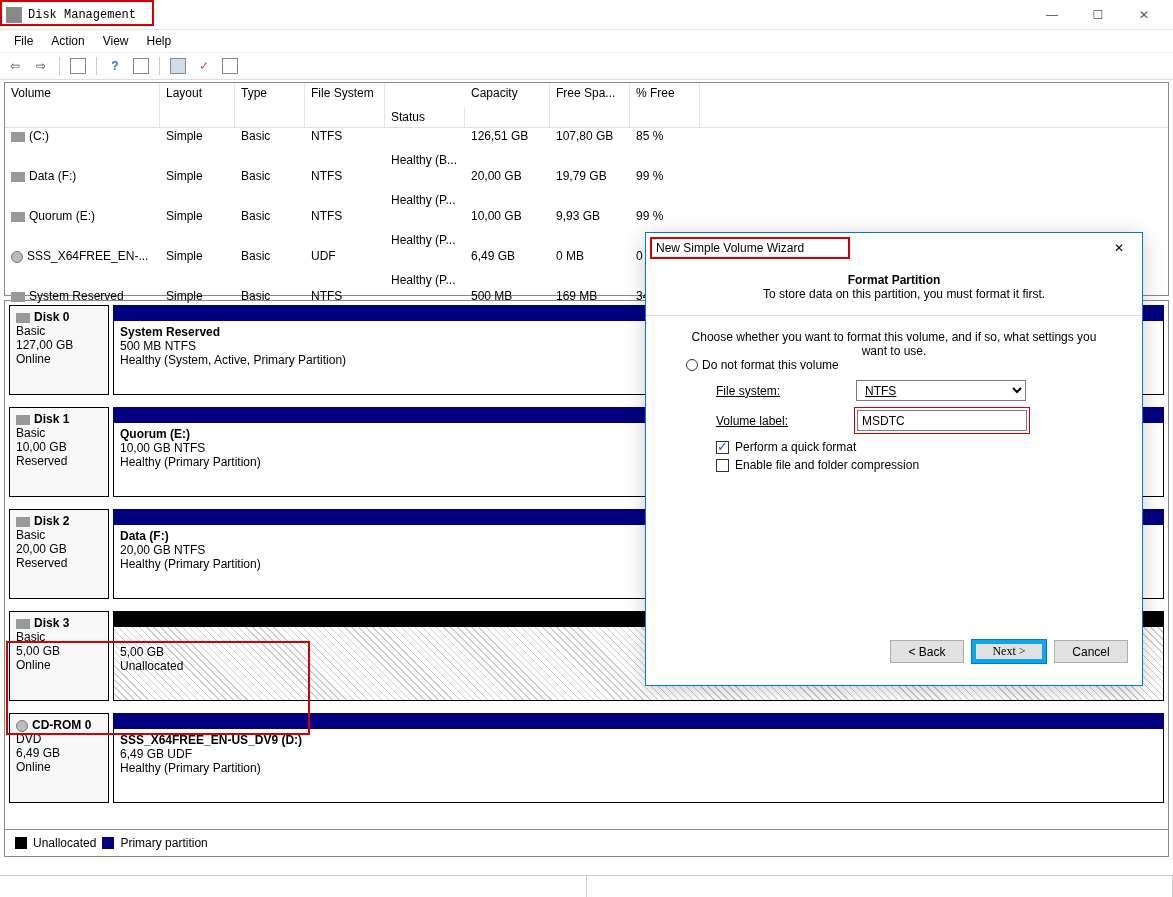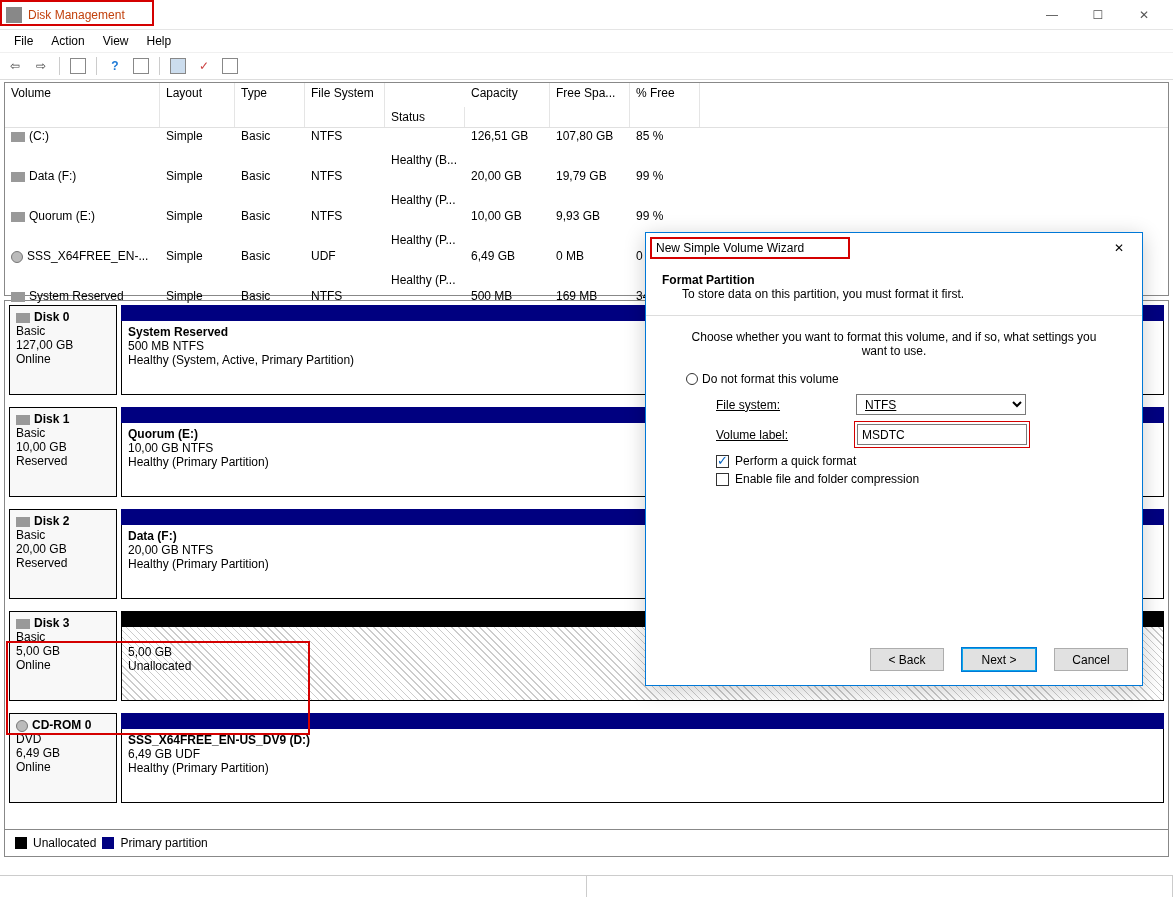--- a/index.html
+++ b/index.html
@@ -1,21 +1,21 @@
 <!DOCTYPE html>
 <html><head>
 <meta charset="utf-8">
 <style>
 * { box-sizing: border-box; font-family: "Segoe UI", Tahoma, sans-serif; font-size: 12px; }
 body { margin: 0; background: #fff; width: 1173px; height: 897px; position: relative; overflow: hidden; }
 
 
 .titlebar { height: 30px; display: flex; align-items: center; padding: 0 6px; border-bottom: 1px solid #e5e5e5; }
 .titlebar .app-icon { width: 16px; height: 16px; background: #888; margin-right: 6px; }
-.titlebar .title { color: #c2410c; flex: 1; }
+.titlebar .title { color: #000000; flex: 1; font-family: Liberation Mono, monospace; }
 .win-btns { display: flex; }
 .win-btn { width: 46px; height: 30px; display: flex; align-items: center; justify-content: center; color: #555; }
 .red-title-box { position: absolute; top: 0; left: 0; width: 154px; height: 26px; border: 2px solid #d40000; pointer-events: none; }
 
 
 .menubar { height: 22px; display: flex; align-items: center; padding-left: 6px; gap: 2px; }
 .menubar span { padding: 2px 8px; }
 
 
 .toolbar { height: 28px; display: flex; align-items: center; padding-left: 4px; gap: 4px; border-top: 1px solid #f0f0f0; border-bottom: 1px solid #ddd; }
@@ -29,21 +29,21 @@
 .vl-head div { padding: 3px 6px; border-right: 1px solid #e5e5e5; color: #000; white-space: nowrap; overflow: hidden; }
 .vl-row { display: flex; }
 .vl-row div { padding: 1px 6px; white-space: nowrap; overflow: hidden; }
 .c-vol { width: 155px; } .c-lay { width: 75px; } .c-typ { width: 70px; } .c-fs { width: 80px; } .c-st { width: 80px; margin-top: 24px; } .c-cap { width: 85px; } .c-fr { width: 80px; } .c-pf { width: 70px; }
 .vol-ico { display: inline-block; width: 14px; height: 10px; background: #999; margin-right: 4px; vertical-align: middle; }
 .cd-ico { display: inline-block; width: 12px; height: 12px; border-radius: 50%; background: #bbb; border: 1px solid #777; margin-right: 4px; vertical-align: middle; }
 
 
 .disk-pane { border: 1px solid #888; margin: 4px 4px 0 4px; height: 530px; overflow: hidden; }
 .disk-row { display: flex; border-bottom: 4px solid #fff; }
-.disk-info { width: 108px; border: 1px solid #000; padding: 4px 6px; background: #f8f8f8; margin: 4px 0 4px 4px; height: 90px; }
+.disk-info { width: 100px; border: 1px solid #000; padding: 4px 6px; background: #f8f8f8; margin: 4px 0 4px 4px; height: 90px; }
 .disk-info b { font-weight: bold; }
 .disk-graph { flex: 1; margin: 4px 4px 4px 4px; display: flex; flex-direction: column; }
 .dg-bar { height: 16px; background: #000080; display: flex; }
 .dg-bar.unalloc { background: #000; }
 .dg-body { flex: 1; display: flex; border: 1px solid #000; border-top: none; }
 .vol-box { border-right: 1px solid #000; padding: 4px 6px; background: #fff; }
 .vol-box:last-child { border-right: none; }
 .vol-box.hatch { background: repeating-linear-gradient(45deg, #fff, #fff 4px, #ccc 4px, #ccc 5px); }
 
 
@@ -55,40 +55,40 @@
 
 .statusbar { position: absolute; bottom: 0; left: 0; right: 0; height: 22px; border-top: 1px solid #ccc; display: flex; }
 .statusbar div { flex: 1; border-right: 1px solid #ccc; }
 
 
 .wizard { position: absolute; left: 645px; top: 232px; width: 498px; height: 454px; background: #fff; border: 1px solid #0078d7; box-shadow: 0 4px 20px rgba(0,0,0,.2); }
 .wz-title { height: 30px; display: flex; align-items: center; padding: 0 10px; }
 .wz-title span { flex: 1; }
 .wz-close { width: 26px; height: 26px; display: flex; align-items: center; justify-content: center; }
 .wz-title-box { position: absolute; left: 4px; top: 4px; width: 200px; height: 22px; border: 2px solid #d40000; }
-.wz-head { padding: 10px 16px; }
+.wz-head { padding: 10px 16px; text-align: center; }
 .wz-head b { font-weight: bold; }
 .wz-head .sub { padding-left: 20px; }
 .wz-hr { border-top: 1px solid #ddd; margin: 4px 0; }
 .wz-body { padding: 10px 40px; }
-.wz-body .prompt { text-align: center; margin-bottom: 14px; }
+.wz-body .prompt { text-align: center; }
 .wz-radio { display: flex; align-items: center; gap: 4px; margin-bottom: 8px; }
 .wz-radio .r { width: 12px; height: 12px; border: 1px solid #333; border-radius: 50%; position: relative; }
 .wz-radio .r.sel::after { content: ''; position: absolute; left: 2px; top: 2px; width: 6px; height: 6px; background: #333; border-radius: 50%; }
 .wz-fields { padding-left: 30px; text-decoration: underline; }
 .wz-field { display: flex; align-items: center; margin-bottom: 8px; }
 .wz-field label { width: 140px; }
 .wz-field select, .wz-field input[type=text] { width: 170px; height: 21px; border: 1px solid #7a7a7a; padding: 0 4px; background: #fff; font-size: 12px; }
 .wz-field .red-box { border: 1.5px solid #d40000; padding: 2px; margin: -2px; }
 .wz-check { display: flex; align-items: center; gap: 6px; margin: 4px 0 4px 30px; }
 .wz-check .c { width: 13px; height: 13px; border: 1px solid #333; position: relative; }
 .wz-check .c.sel::after { content: '✓'; position: absolute; left: 0; top: -3px; font-size: 13px; color: #0060c0; }
-.wz-btns { position: absolute; bottom: 14px; right: 14px; display: flex; gap: 18px; }
+.wz-btns { position: absolute; bottom: 22px; right: 14px; display: flex; gap: 8px; }
 .wz-btn { width: 74px; height: 23px; border: 1px solid #adadad; background: #e1e1e1; display: flex; align-items: center; justify-content: center; }
-.wz-btn.primary { border: 1px solid #0ea5e9; outline: 1px solid #0078d7; }
+.wz-btn.primary { border: 4px solid #0ea5e9; outline: 1px solid #0078d7; font-family: Liberation Serif, serif; }
 
 
 .disk3-box { position: absolute; left: 6px; top: 641px; width: 304px; height: 94px; border: 2px solid #d40000; pointer-events: none; }
 </style>
 </head>
 <body>
 
 <div class="titlebar">
   <div class="app-icon"></div>
   <div class="title">Disk Management</div>

